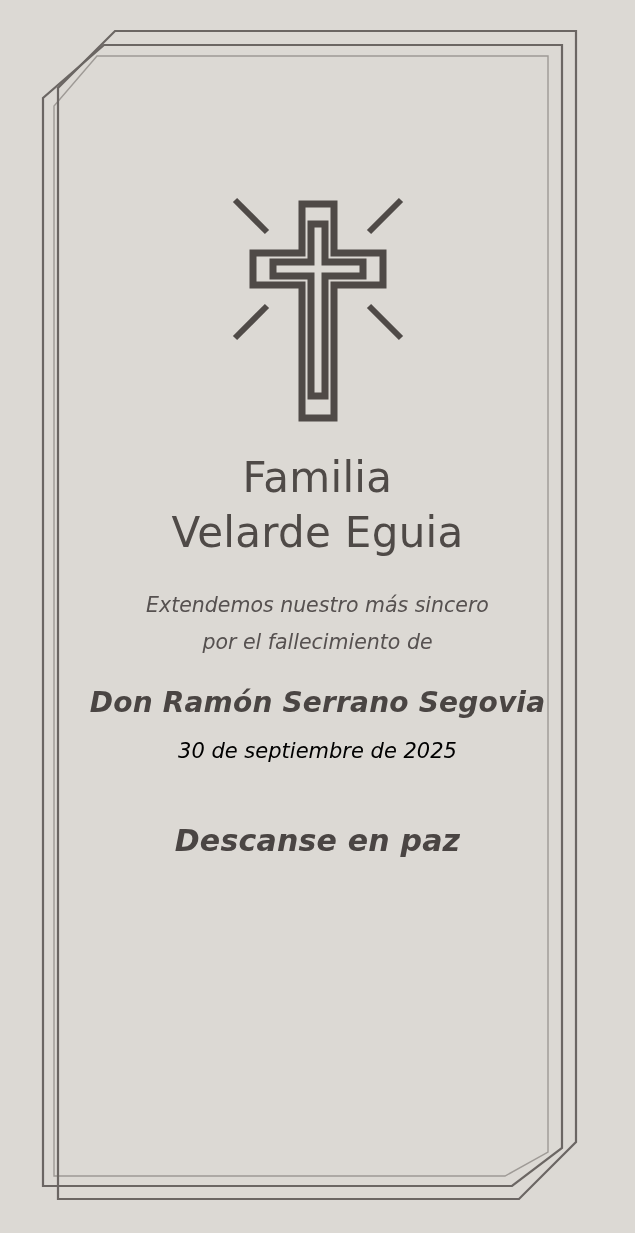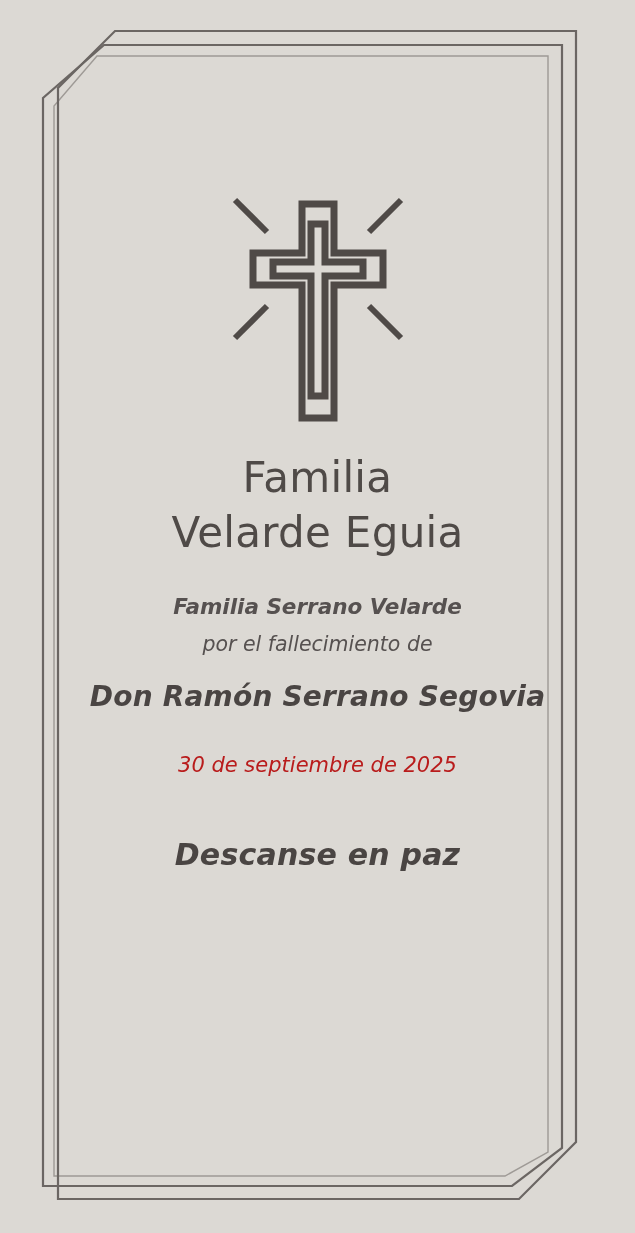--- a/index.html
+++ b/index.html
@@ -69,36 +69,36 @@
     font-style: italic;
     font-size: 20.5px;
     line-height: 1.83;
     color: #565150;
     font-family: "DejaVu Sans", sans-serif;
   }
   .message .ln { display: block; white-space: nowrap; }
   .message .strong { font-weight: bold; font-size: 21.5px; }
 
   .deceased {
-    margin-top: 16px;
+    margin-top: 24px;
     text-align: right;
     font-style: italic;
     font-weight: bold;
     font-size: 28px;
     letter-spacing: 0.2px;
     color: #4a4543;
     white-space: nowrap;
   }
 
   .date {
-    margin-top: 40px;
+    margin-top: 20px;
     text-align: center;
     font-style: italic;
     font-size: 21px;
-    color: #b91c1c;
+    color: #000000;
   }
 
   .rip {
     margin-top: 60px;
     text-align: center;
     font-style: italic;
     font-weight: bold;
     font-size: 30px;
     letter-spacing: 0.2px;
     color: #4a4543;
@@ -159,21 +159,21 @@
         </g>
       </svg>
     </div>
 
     <div class="family-name">
       <span class="ln">Familia</span>
       <span class="ln">Velarde Eguia</span>
     </div>
 
     <div class="message">
-      <span class="ln strong">Familia Serrano Velarde</span>
+      <span class="ln">Extendemos nuestro más sincero</span>
       <span class="ln">por el fallecimiento de</span>
     </div>
 
     <div class="deceased">Don Ramón Serrano Segovia</div>
 
     <div class="date">30 de septiembre de 2025</div>
 
     <div class="rip">Descanse en paz</div>
 
   </div>

